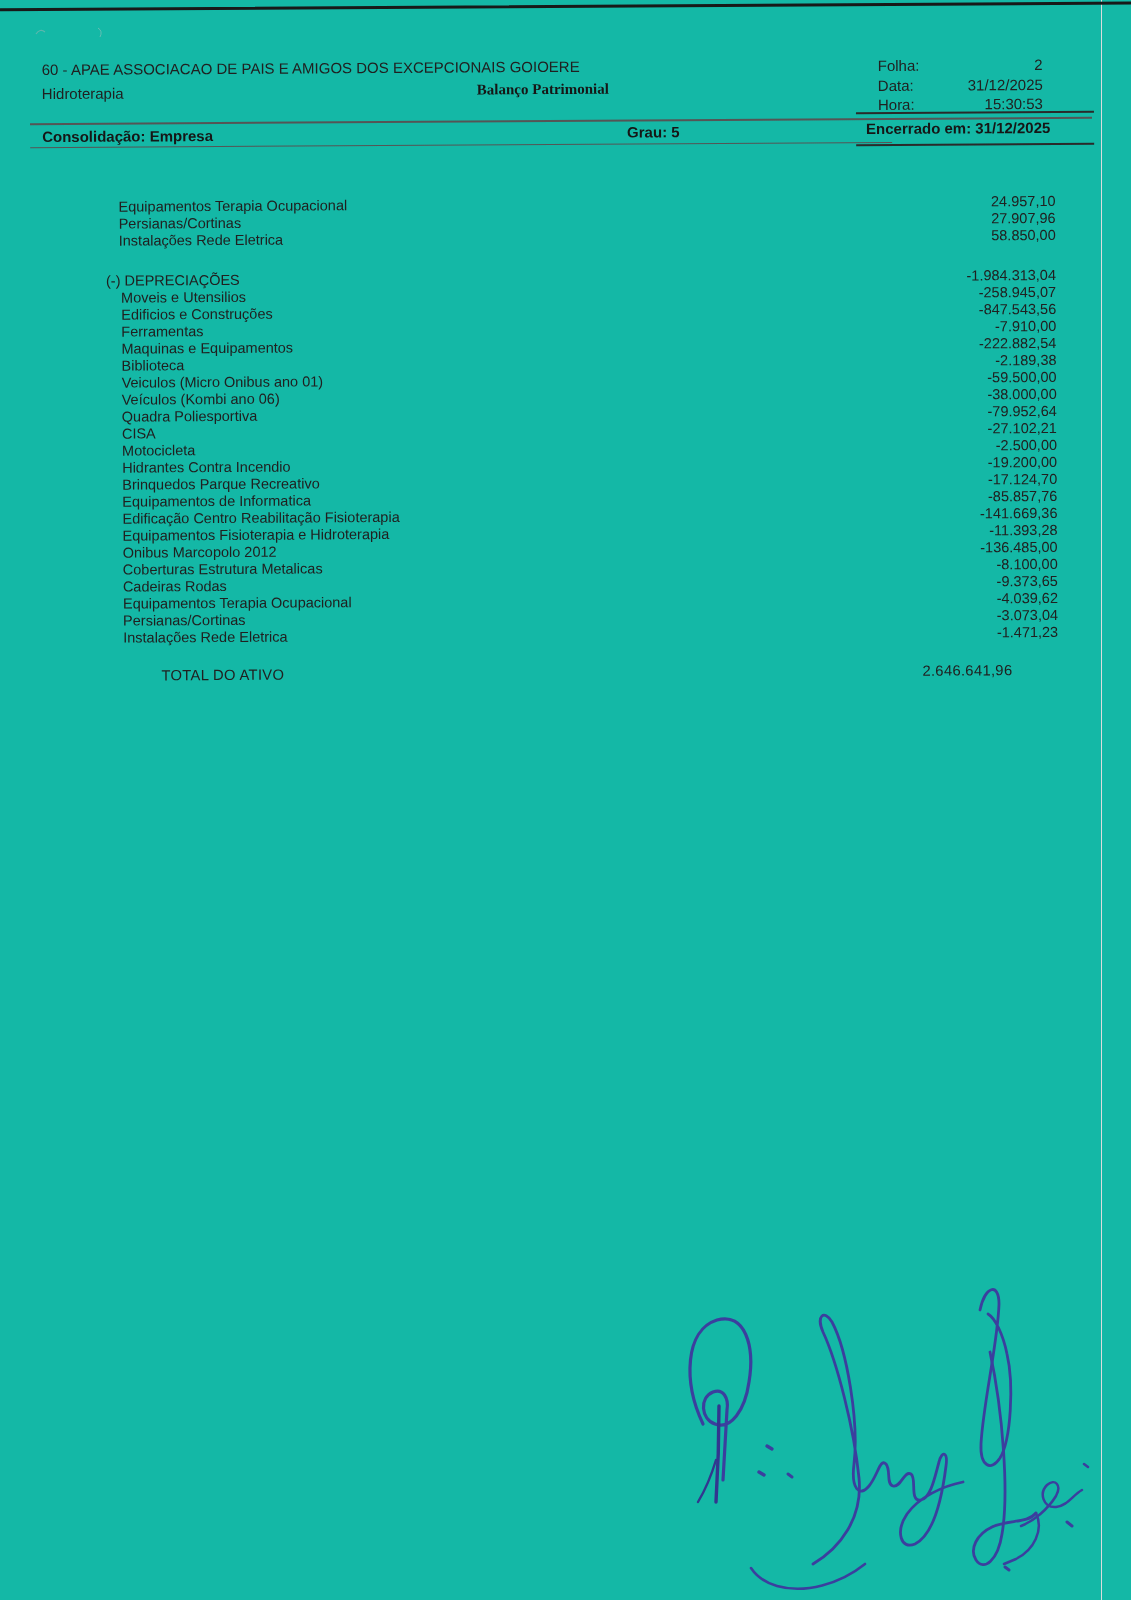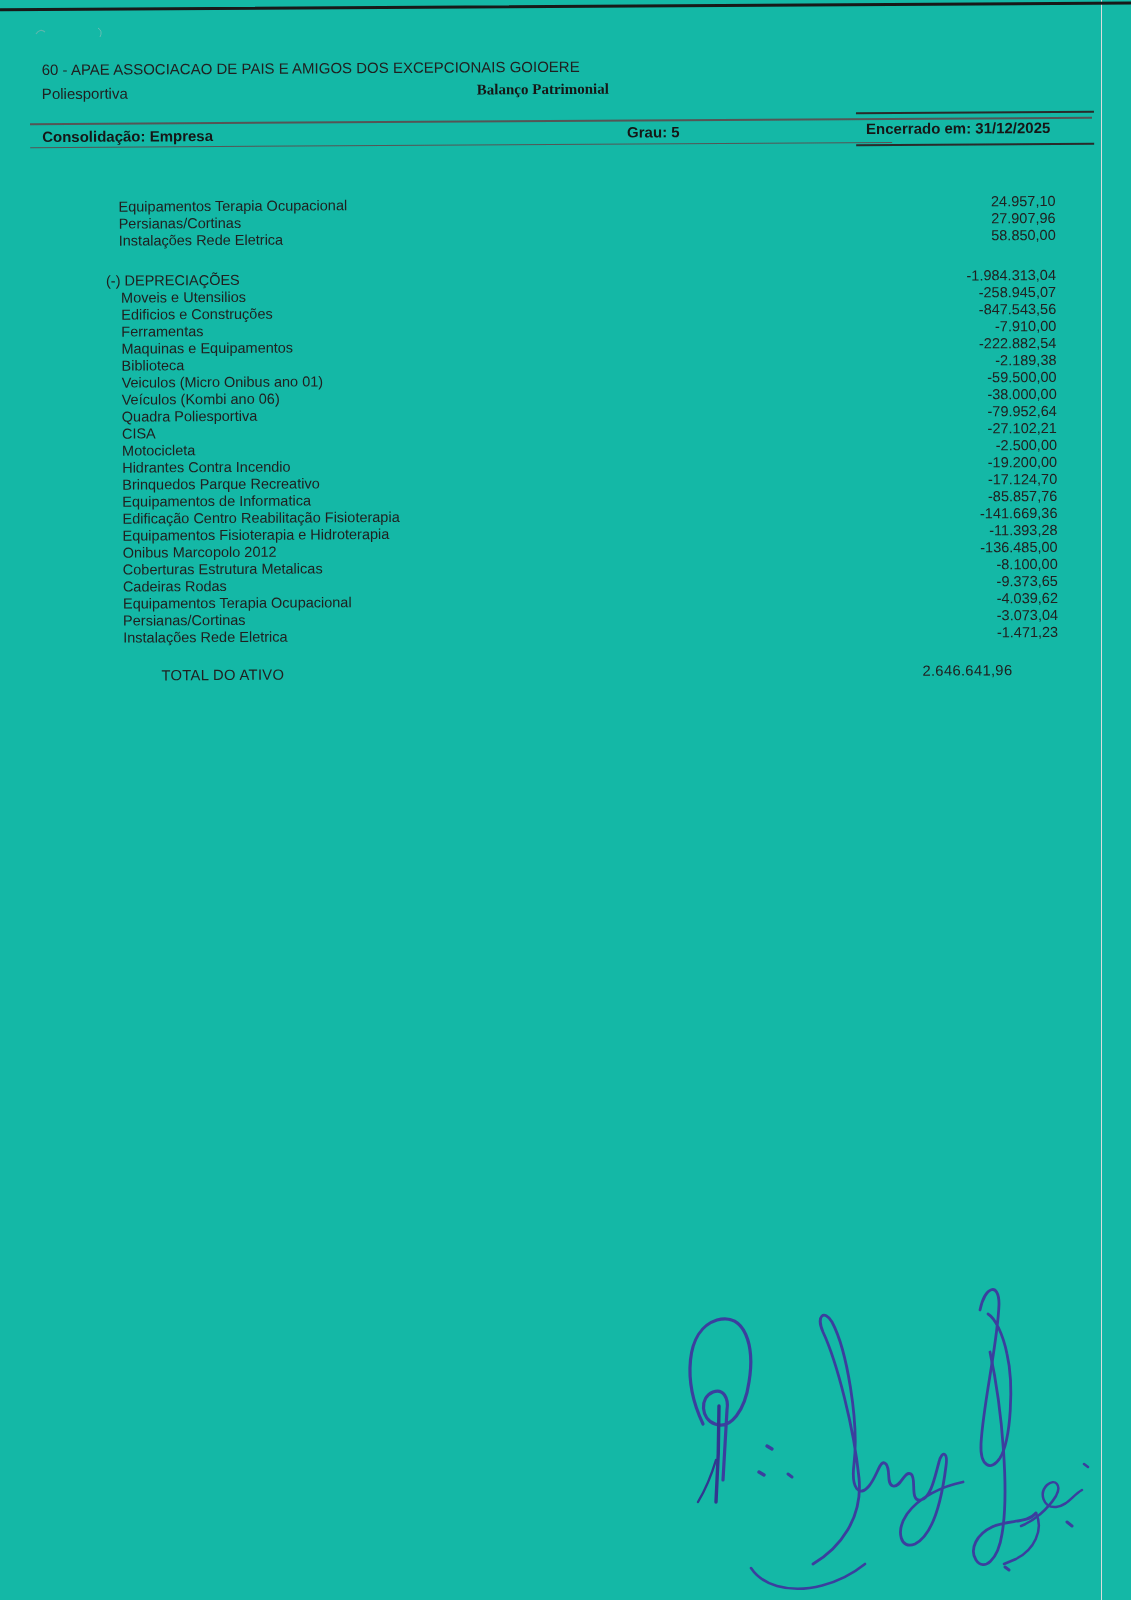--- a/index.html
+++ b/index.html
@@ -42,23 +42,37 @@
 
   <svg class="pencil" viewBox="0 0 110 24">
     <path d="M8,14 q4,-6 9,-2" stroke="#b5b5b5" stroke-width="1.2" fill="none"></path>
     <path d="M70,8 q5,3 2,9" stroke="#c4c4c4" stroke-width="1" fill="none"></path>
   </svg>
 
   <div class="skew">
     <div class="topline"></div>
 
     <div class="abs fs15" style="left:42px;top:61px;">60 - APAE ASSOCIACAO DE PAIS E AMIGOS DOS EXCEPCIONAIS GOIOERE</div>
-    <div class="abs fs15" style="left:42px;top:85px;">Poliesportiva</div>
+    <div class="abs fs15" style="left:42px;top:85px;">Hidroterapia</div>
     <div class="abs fs15 b" style="left:477px;top:84px;font-family:Liberation Serif, serif;">Balanço Patrimonial</div>
 
+    <div class="hdr-table">
+      <div class="tr">
+        <span class="tl">Folha:</span>
+        <span class="tv">2</span>
+      </div>
+      <div class="tr">
+        <span class="tl">Data:</span>
+        <span class="tv">31/12/2025</span>
+      </div>
+      <div class="tr">
+        <span class="tl">Hora:</span>
+        <span class="tv">15:30:53</span>
+      </div>
+    </div>
 
     <div class="hline" style="left:856px;top:117px;width:238px;height:2px;background:#2a2a2a;"></div>
     <div class="hline" style="left:30px;top:123px;width:1062px;height:1.5px;background:#555;"></div>
 
     <div class="abs fs15 b" style="left:42px;top:128px;">Consolidação: Empresa</div>
     <div class="abs fs15 b" style="left:627px;top:127px;text-align:right;">Grau: 5</div>
     <div class="abs fs15 b" style="left:866px;top:125px;">Encerrado em: 31/12/2025</div>
 
     <div class="hline" style="left:30px;top:147px;width:862px;height:1.3px;background:#555;"></div>
     <div class="hline" style="left:856px;top:149px;width:238px;height:2px;background:#2a2a2a;"></div>

